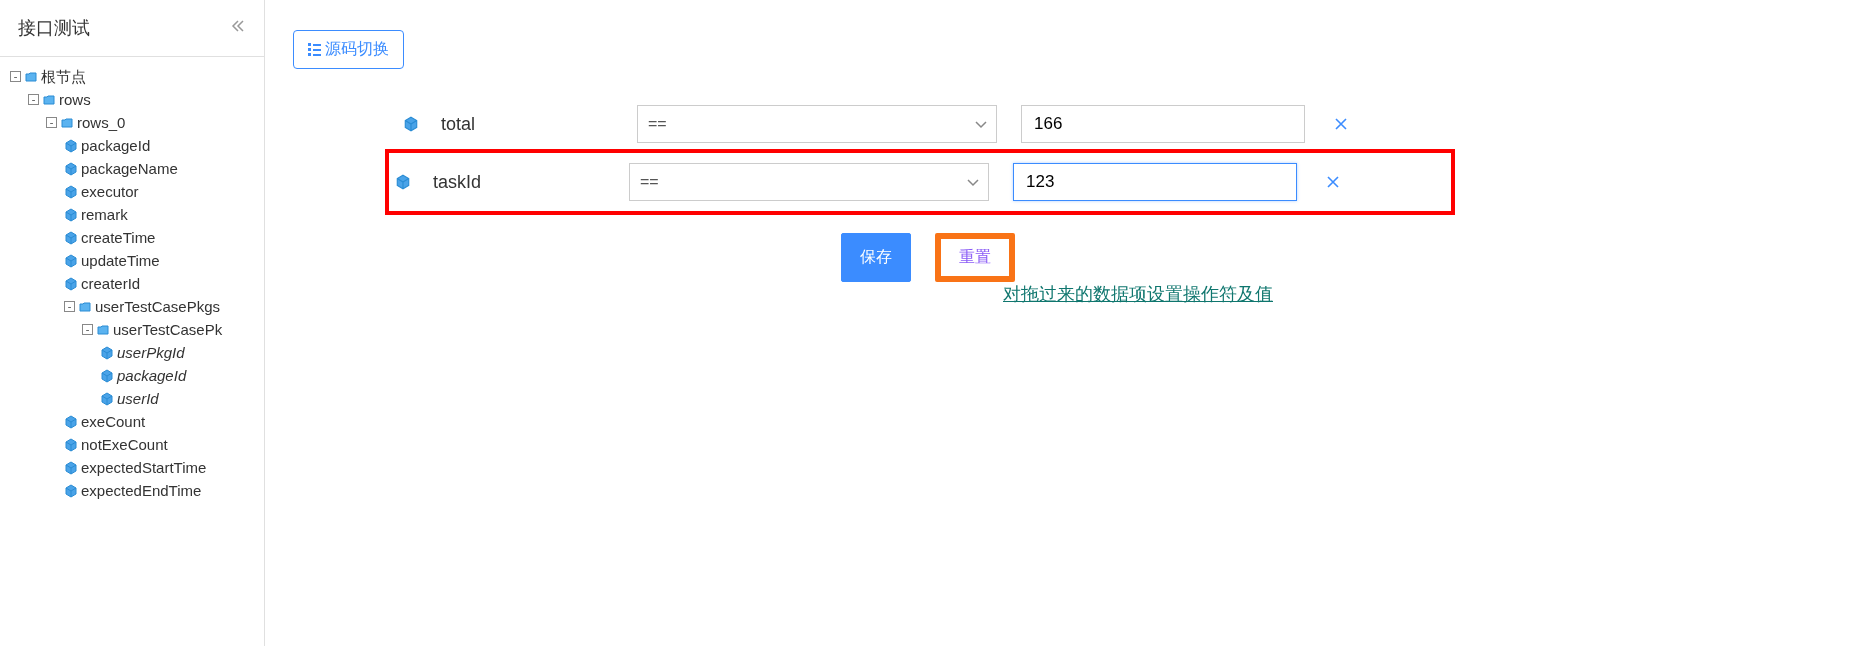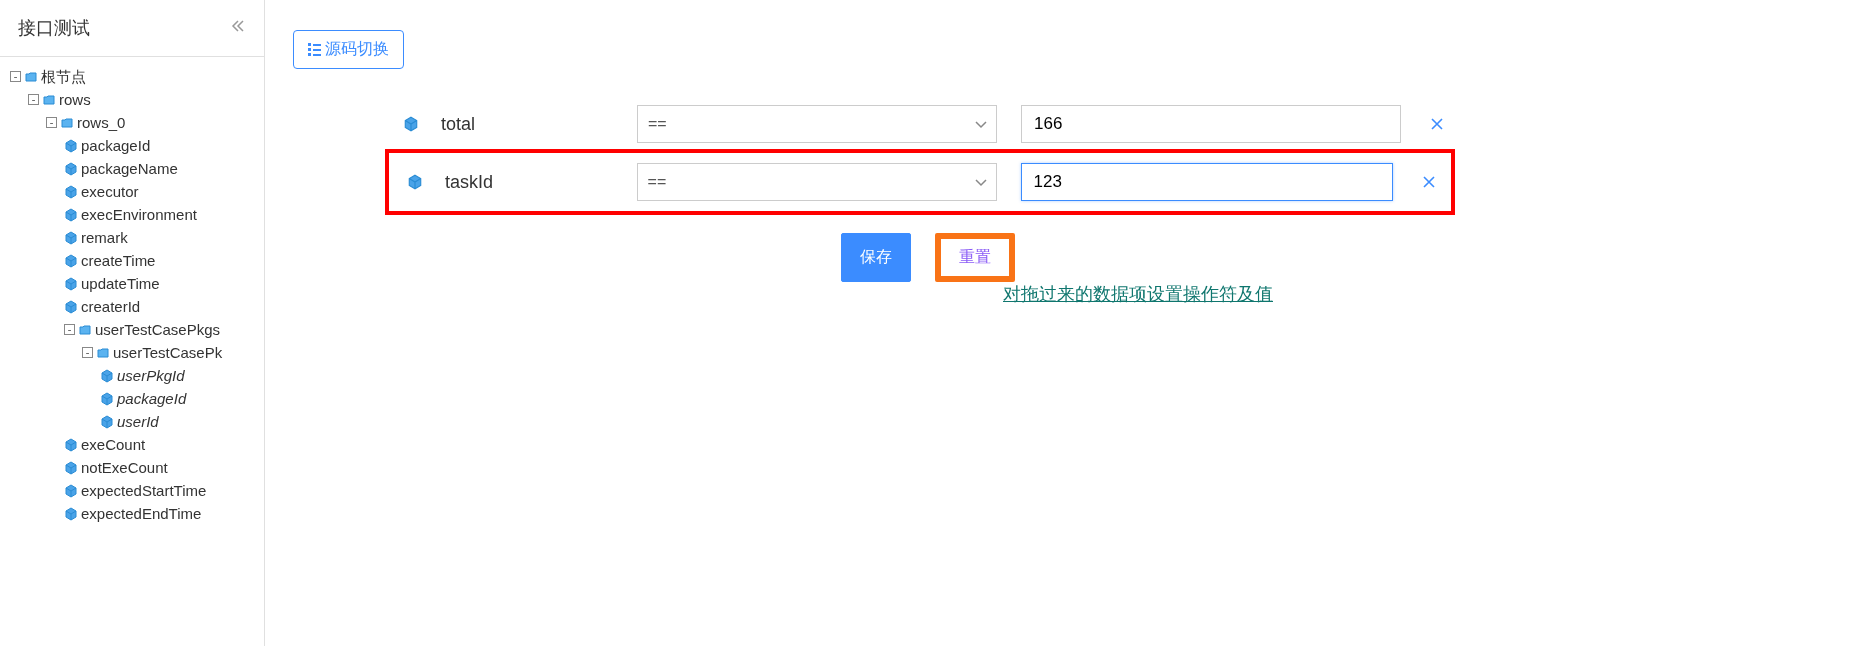--- a/index.html
+++ b/index.html
@@ -147,21 +147,21 @@
     .sel-wrap { position: relative; width: 360px; }
     .sel-caret {
       position: absolute;
       right: 10px;
       top: 50%;
       transform: translateY(-50%);
       pointer-events: none;
       color: #888;
     }
     .rule-input {
-      width: 380px;
+      width: 284px;
       height: 38px;
       border: 1px solid #ccc;
       padding: 0 12px;
       font-size: 17px;
       outline: none;
     }
     .rule-input.focused {
       border-color: #3b8cff;
       box-shadow: 0 0 3px rgba(59,140,255,.4);
     }
@@ -266,29 +266,20 @@
       <span>packageName</span>
     </div>
     <div class="tree-node pad-3">
       <span class="tree-icon">
           <svg width="14" height="14" viewBox="0 0 14 14">
             <path d="M7 1l5 3v6l-5 3-5-3V4z" fill="#4aa3e8" stroke="#2a8cd4"></path>
             <path d="M2 4l5 3 5-3M7 7v6" stroke="#2a8cd4" fill="none"></path>
           </svg>
         </span>
       <span>executor</span>
-    </div>
-    <div class="tree-node pad-3">
-      <span class="tree-icon">
-          <svg width="14" height="14" viewBox="0 0 14 14">
-            <path d="M7 1l5 3v6l-5 3-5-3V4z" fill="#4aa3e8" stroke="#2a8cd4"></path>
-            <path d="M2 4l5 3 5-3M7 7v6" stroke="#2a8cd4" fill="none"></path>
-          </svg>
-        </span>
-      <span>execEnvironment</span>
     </div>
     <div class="tree-node pad-3">
       <span class="tree-icon">
           <svg width="14" height="14" viewBox="0 0 14 14">
             <path d="M7 1l5 3v6l-5 3-5-3V4z" fill="#4aa3e8" stroke="#2a8cd4"></path>
             <path d="M2 4l5 3 5-3M7 7v6" stroke="#2a8cd4" fill="none"></path>
           </svg>
         </span>
       <span>remark</span>
     </div>
@@ -440,21 +431,21 @@
       </div>
       <input class="rule-input" value="166" style="">
       <span class="rule-remove">
         <svg width="12" height="12" viewBox="0 0 12 12">
             <path d="M1 1l10 10M11 1L1 11" stroke="#3b8cff" stroke-width="1.6"></path>
           </svg>
       </span>
     </div>
 
     <div class="highlight-box">
-      <div class="rule-row" style="padding-left:18px;justify-content:center;">
+      <div class="rule-row" style="padding-left:6px;">
         <div class="rule-label">
           <span class="cube-icon"><svg width="16" height="16" viewBox="0 0 14 14">
                 <path d="M7 1l5 3v6l-5 3-5-3V4z" fill="#4aa3e8" stroke="#2a8cd4"></path>
                 <path d="M2 4l5 3 5-3M7 7v6" stroke="#2a8cd4" fill="none"></path>
               </svg></span>
           <span>taskId</span>
         </div>
         <div class="sel-wrap">
           <input class="rule-select" readonly="" value="==" style="">
           <span class="sel-caret"><svg width="12" height="8" viewBox="0 0 12 8">

